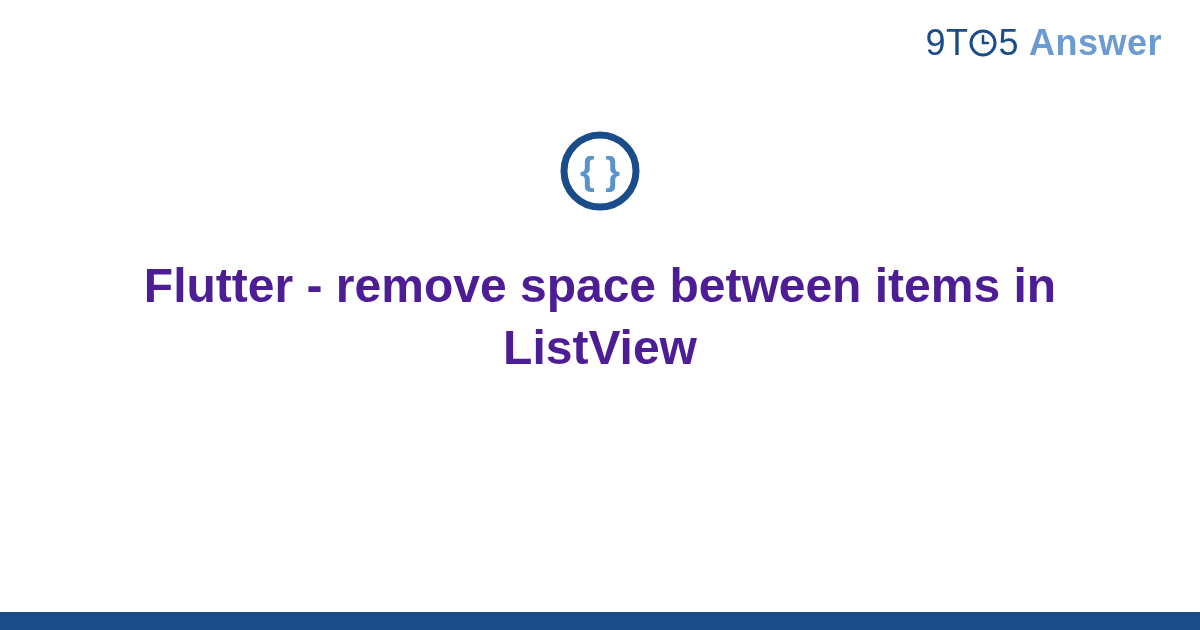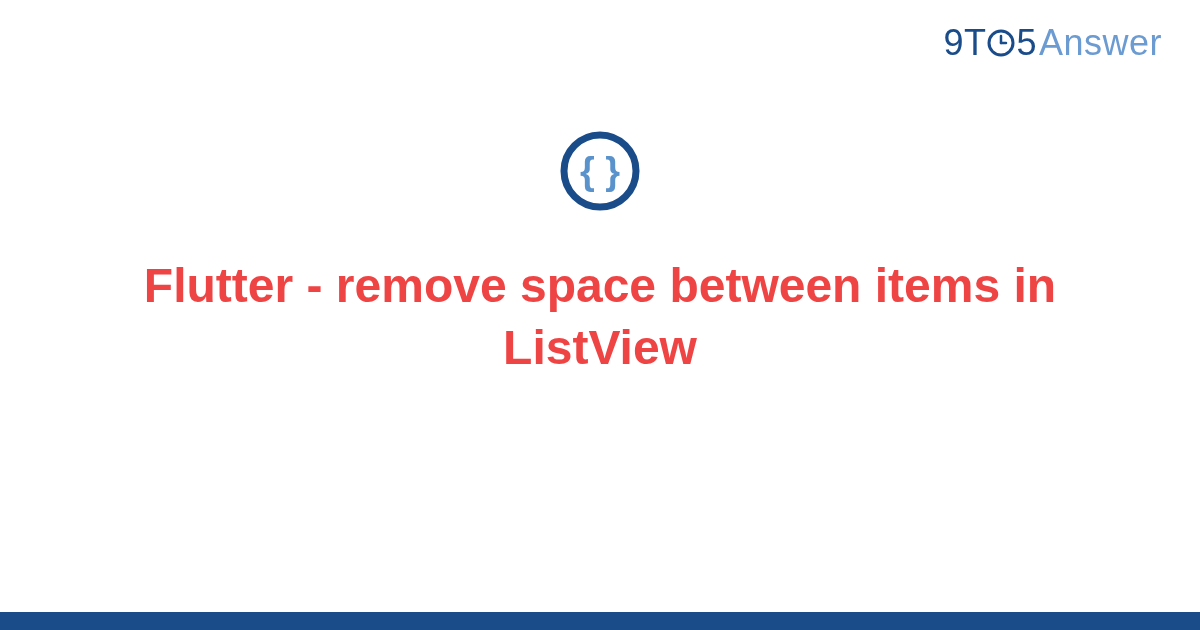--- a/index.html
+++ b/index.html
@@ -29,42 +29,42 @@
       align-items: center;
       justify-content: center;
       width: 28px;
       height: 28px;
       margin: 0 1px;
     }
     .logo .o-icon svg { width: 28px; height: 28px; }
     .logo .five { font-weight: 400; }
     .logo .answer {
       color: #6b9bd1;
-      font-weight: 400;
-      margin-left: 2px;
+      font-weight: 700;
+      margin-left: 10px;
     }
     .center-icon {
       position: absolute;
       top: 130px;
       left: 50%;
       transform: translateX(-50%);
       width: 82px;
       height: 82px;
     }
     .center-icon svg { width: 82px; height: 82px; }
     .title {
       position: absolute;
       top: 255px;
       left: 50%;
       transform: translateX(-50%);
       width: 100%;
       text-align: center;
       font-size: 48px;
       font-weight: 700;
-      color: #ef4444;
+      color: #4c1d95;
       line-height: 1.3;
       padding: 0 80px;
     }
     .bottom-bar {
       position: absolute;
       bottom: 0;
       left: 0;
       right: 0;
       height: 18px;
       background: #1a4c8a;

